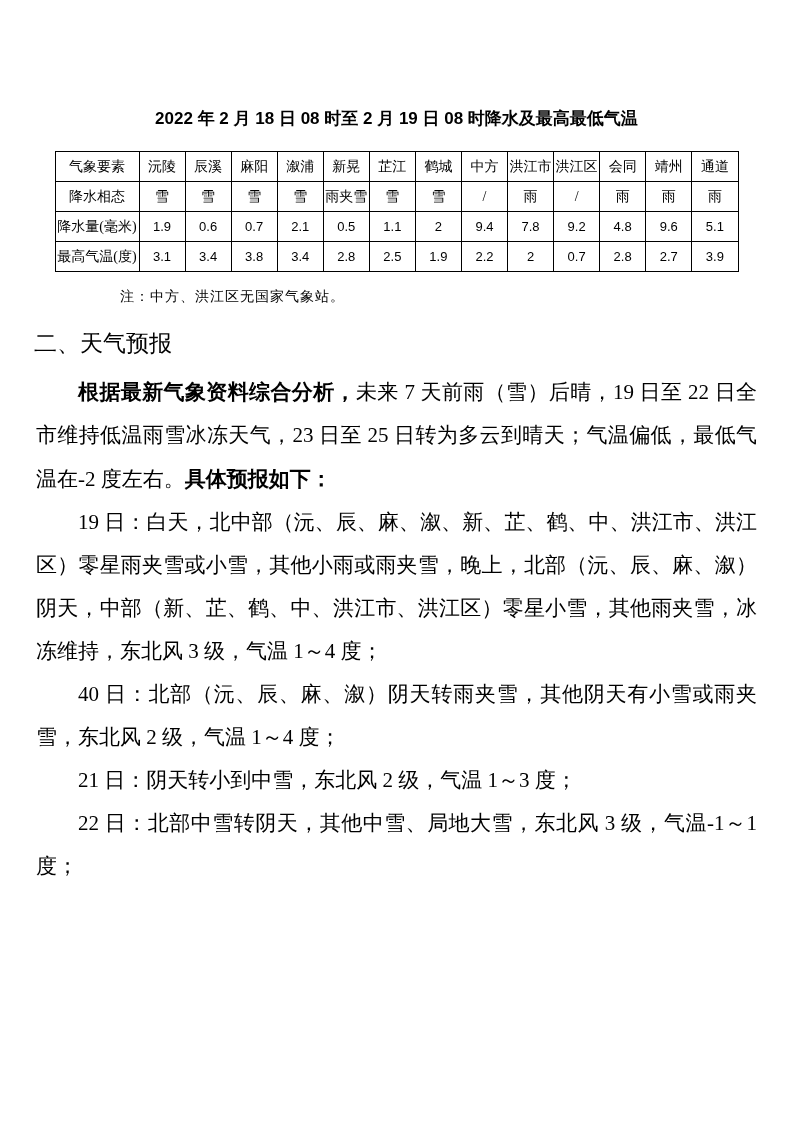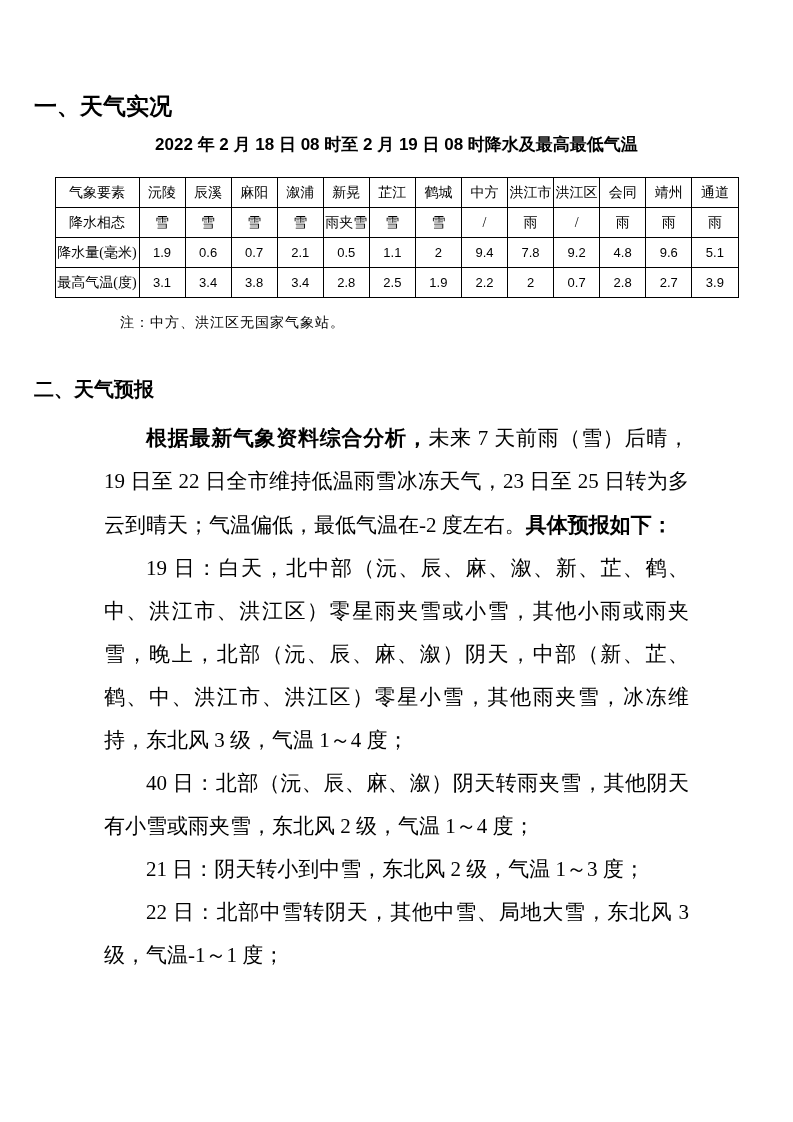--- a/index.html
+++ b/index.html
@@ -12,35 +12,35 @@
     width: 793px;
     height: 1122px;
     background: #ffffff;
     color: #000000;
     font-family: "Liberation Serif", serif;
     box-sizing: border-box;
     padding-top: 93px;
     overflow: hidden;
   }
   .content {
-    padding: 0 104px;
+    padding: 0 36px;
   }
   h1.section-heading {
     font-family: "Liberation Sans", sans-serif;
     font-size: 23px;
     font-weight: bold;
     line-height: 26px;
     margin: 0 0 0 34px;
   }
   h2.section-heading {
     font-family: "Liberation Sans", sans-serif;
-    font-size: 20px;
-    font-weight: bold;
+    font-size: 23px;
+    font-weight: normal;
     line-height: 26px;
-    margin: 44px 0 0 34px;
+    margin: 24px 0 0 34px;
   }
   .table-title {
     font-family: "Liberation Sans", sans-serif;
     font-size: 17px;
     font-weight: bold;
     text-align: center;
     margin-top: 16px;
     line-height: 20px;
   }
   table.weather {
@@ -87,21 +87,20 @@
   .para b {
     font-family: "Liberation Sans", sans-serif;
     font-weight: bold;
   }
 </style>
 </head>
 <body>
 
 <div class="page">
 
-  <h1 class="section-heading">一、天气实况</h1>
 
   <div class="table-title">2022 年 2 月 18 日 08 时至 2 月 19 日 08 时降水及最高最低气温</div>
 
   <table class="weather">
     <colgroup>
       <col class="c-label">
       <col>
         <col>
         <col>
         <col>

